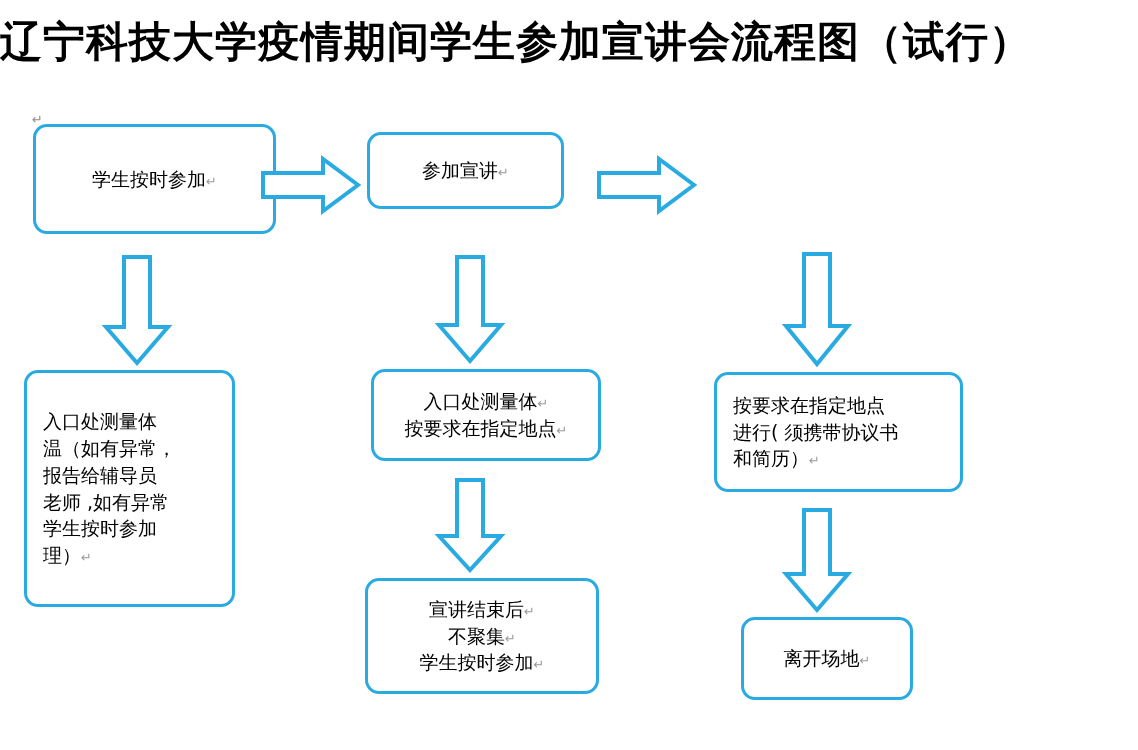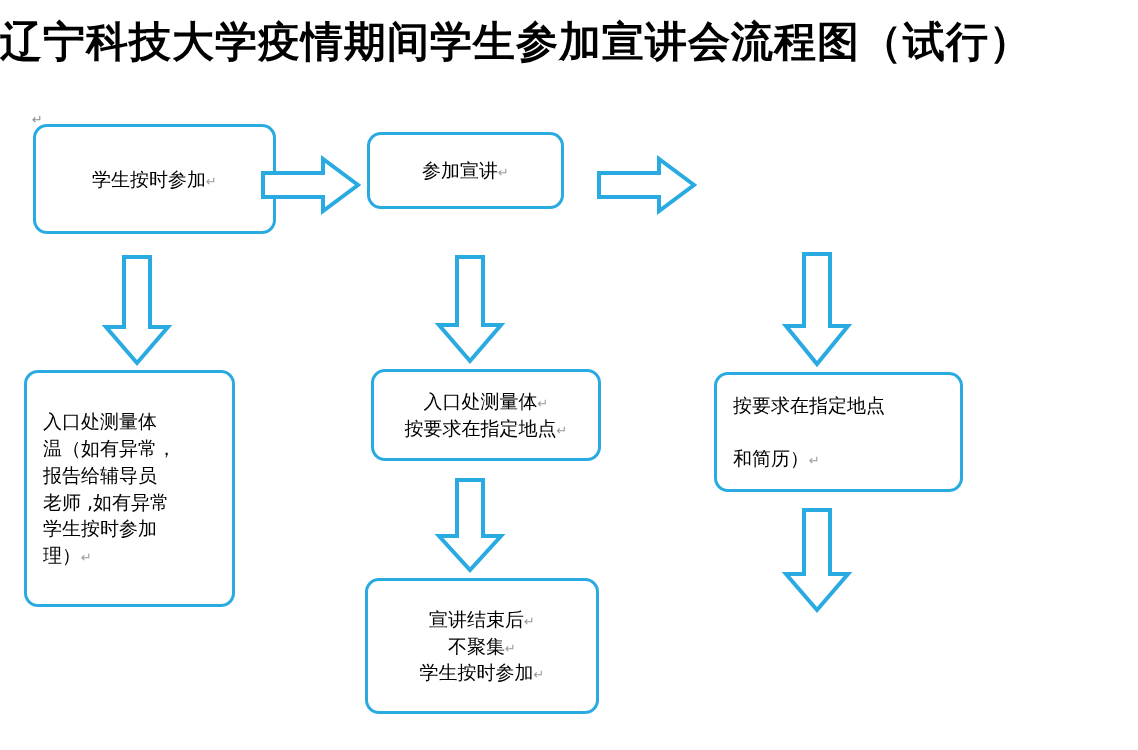--- a/index.html
+++ b/index.html
@@ -114,33 +114,38 @@
   <div class="node center" style="left:371px; top:369px; width:230px; height:92px;">
     <div class="txt">
       <span>入口处测量体</span><span class="pil">↵</span><br>
       <span>按要求在指定地点</span><span class="pil">↵</span>
     </div>
   </div>
 
   <div class="node left" style="left:714px; top:372px; width:249px; height:120px;">
     <div class="txt">
       <span>按要求在指定地点</span><br>
-      <br>
+      <span>进行( 须携带协议书</span><br>
       <span>和简历）</span><span class="pil">↵</span>
     </div>
   </div>
 
-  <div class="node center" style="left:365px; top:578px; width:234px; height:136px;">
+  <div class="node center" style="left:365px; top:578px; width:234px; height:116px;">
     <div class="txt">
       <span>宣讲结束后</span><span class="pil">↵</span><br>
       <span>不聚集</span><span class="pil">↵</span><br>
       <span>学生按时参加</span><span class="pil">↵</span>
     </div>
   </div>
 
+  <div class="node center" style="left:741px; top:617px; width:172px; height:83px;">
+    <div class="txt">
+      <span>离开场地</span><span class="pil">↵</span>
+    </div>
+  </div>
 
   <div class="arrow" style="left:261px; top:155px;">
     <svg width="100" height="60" viewBox="0 0 100 60">
       <polygon points="2,18 62,18 62,4 97,30 62,56 62,42 2,42" fill="#ffffff" stroke="#29ABE2" stroke-width="4" stroke-linejoin="miter"></polygon>
     </svg>
   </div>
 
   <div class="arrow" style="left:597px; top:155px;">
     <svg width="100" height="60" viewBox="0 0 100 60">
       <polygon points="2,18 62,18 62,4 97,30 62,56 62,42 2,42" fill="#ffffff" stroke="#29ABE2" stroke-width="4" stroke-linejoin="miter"></polygon>

